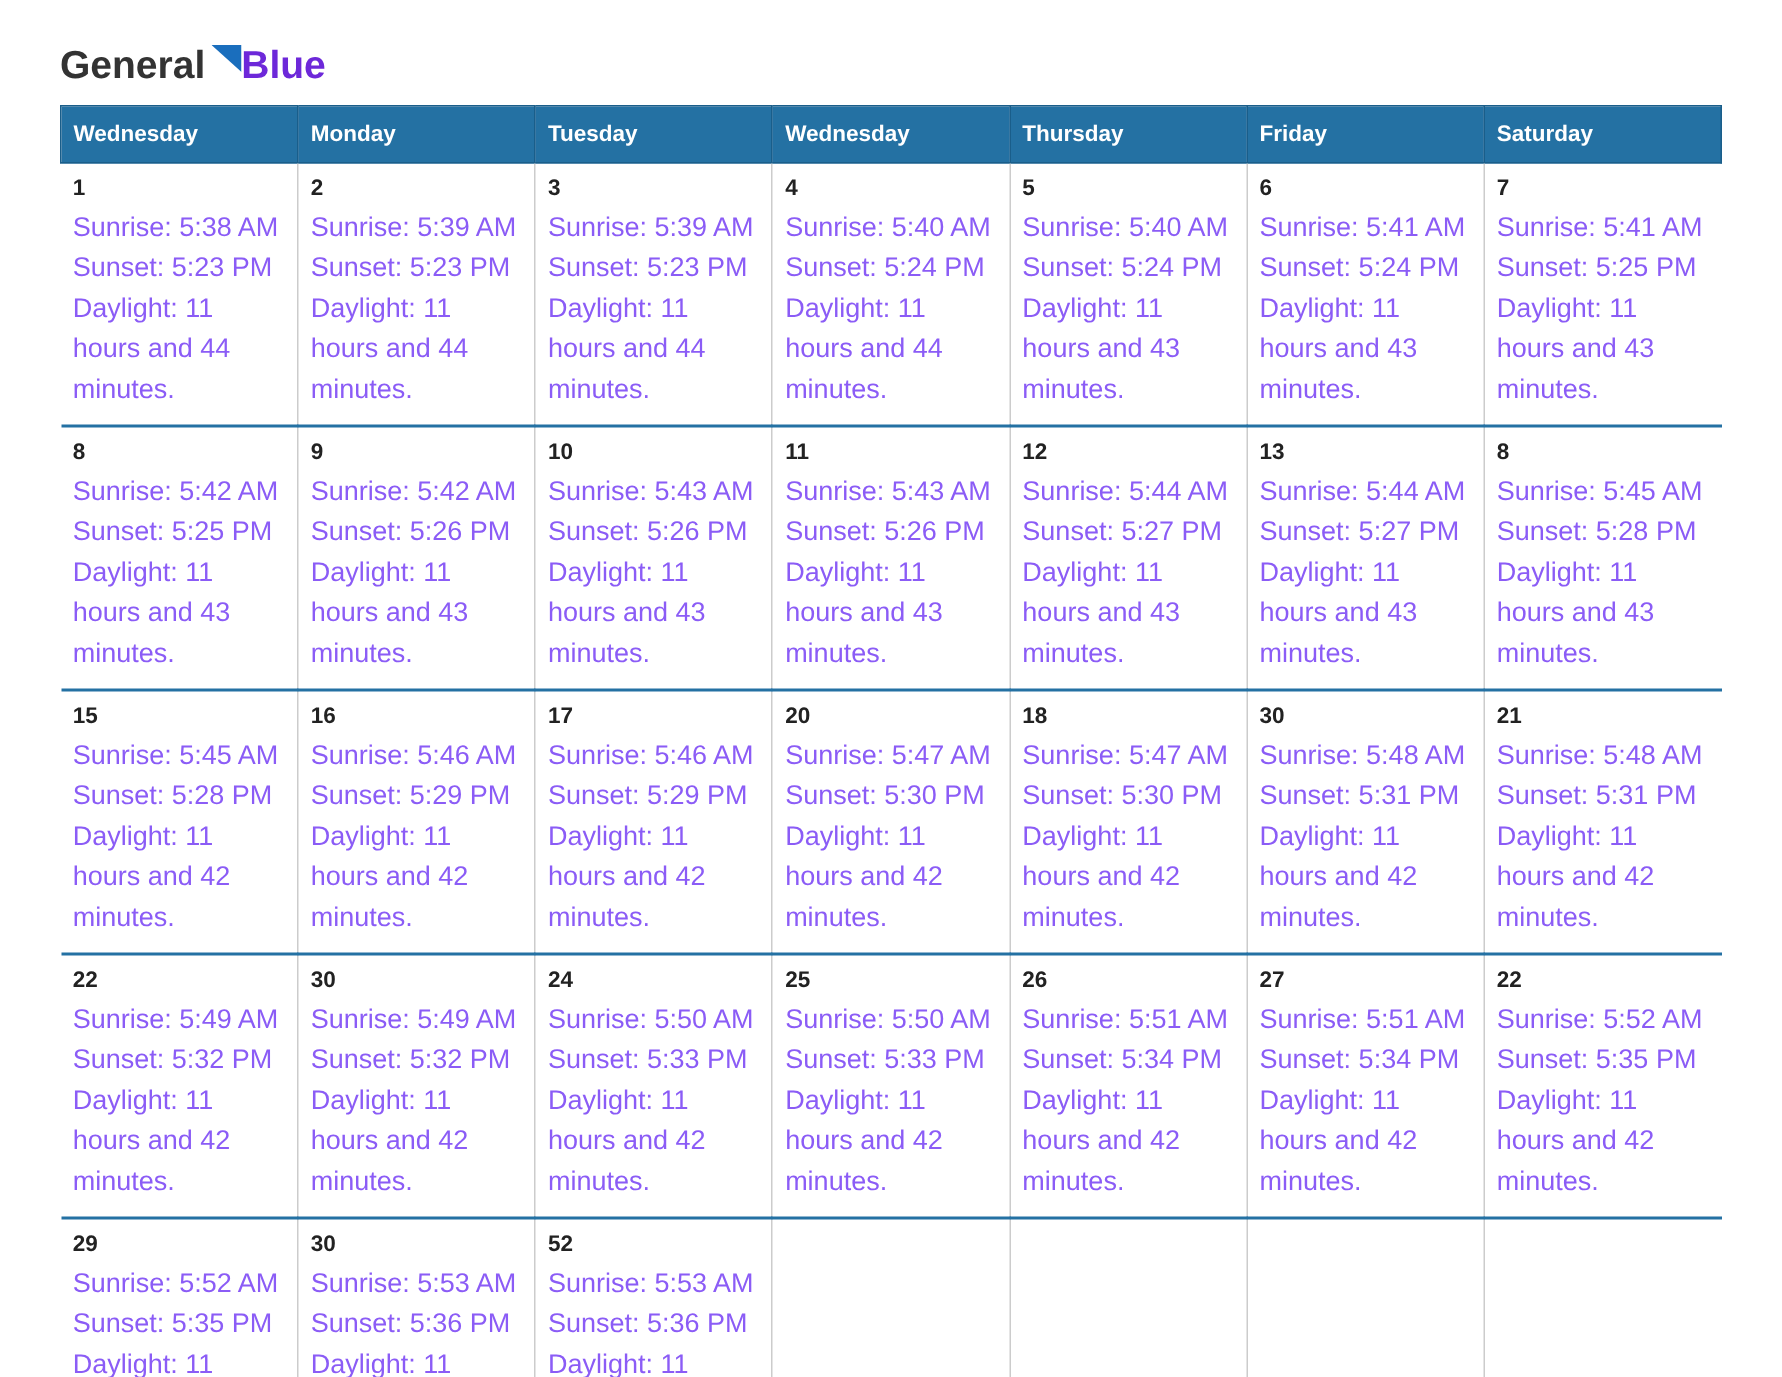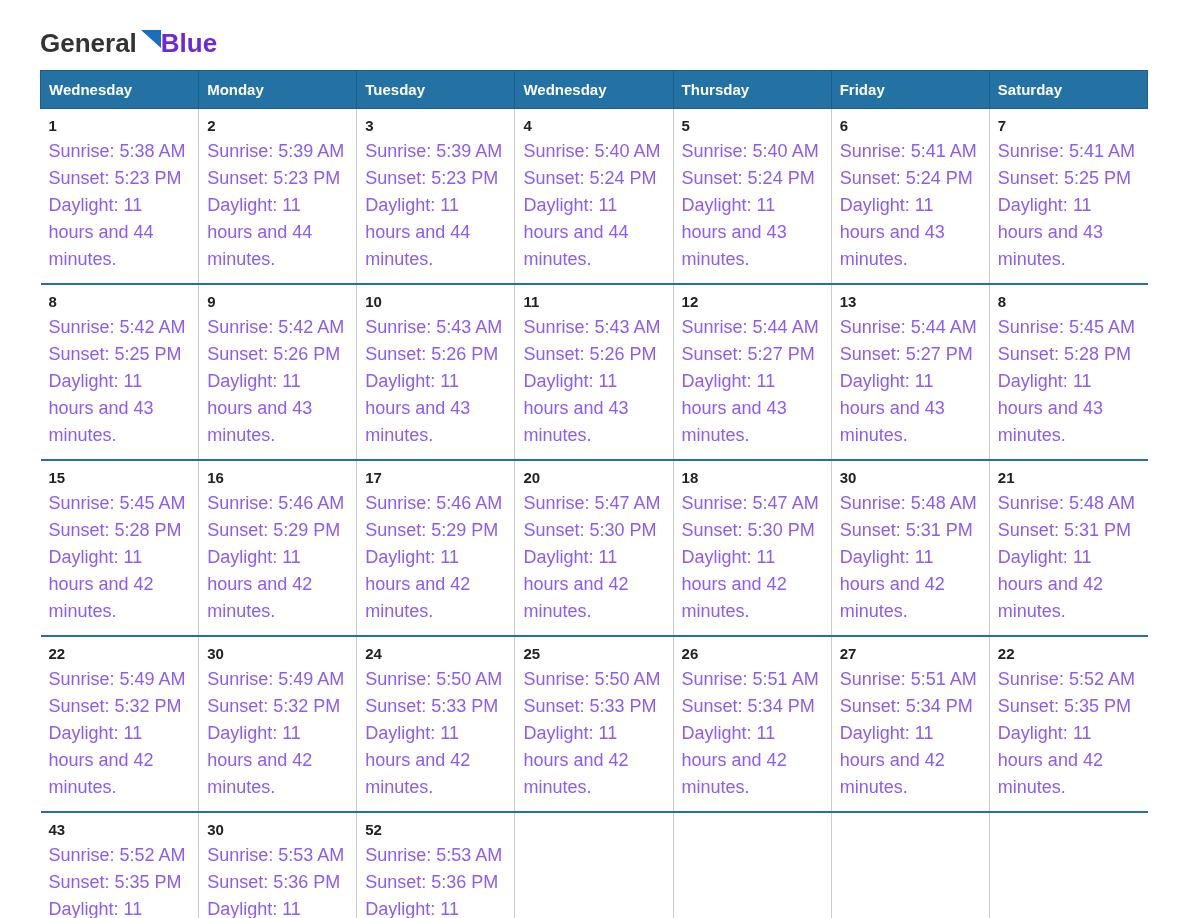--- a/index.html
+++ b/index.html
@@ -355,21 +355,21 @@
           <span class="day-number">22</span>
         <div class="day-info">
           Sunrise: 5:52 AM<br>
           Sunset: 5:35 PM<br>
           Daylight: 11 hours and 42 minutes.
         </div>
         </td>
       </tr>
       <tr>
         <td>
-          <span class="day-number">43</span>
+          <span class="day-number">29</span>
         <div class="day-info">
           Sunrise: 5:52 AM<br>
           Sunset: 5:35 PM<br>
           Daylight: 11 hours and 43 minutes.
         </div>
         </td>
         <td>
           <span class="day-number">30</span>
         <div class="day-info">
           Sunrise: 5:53 AM<br>

